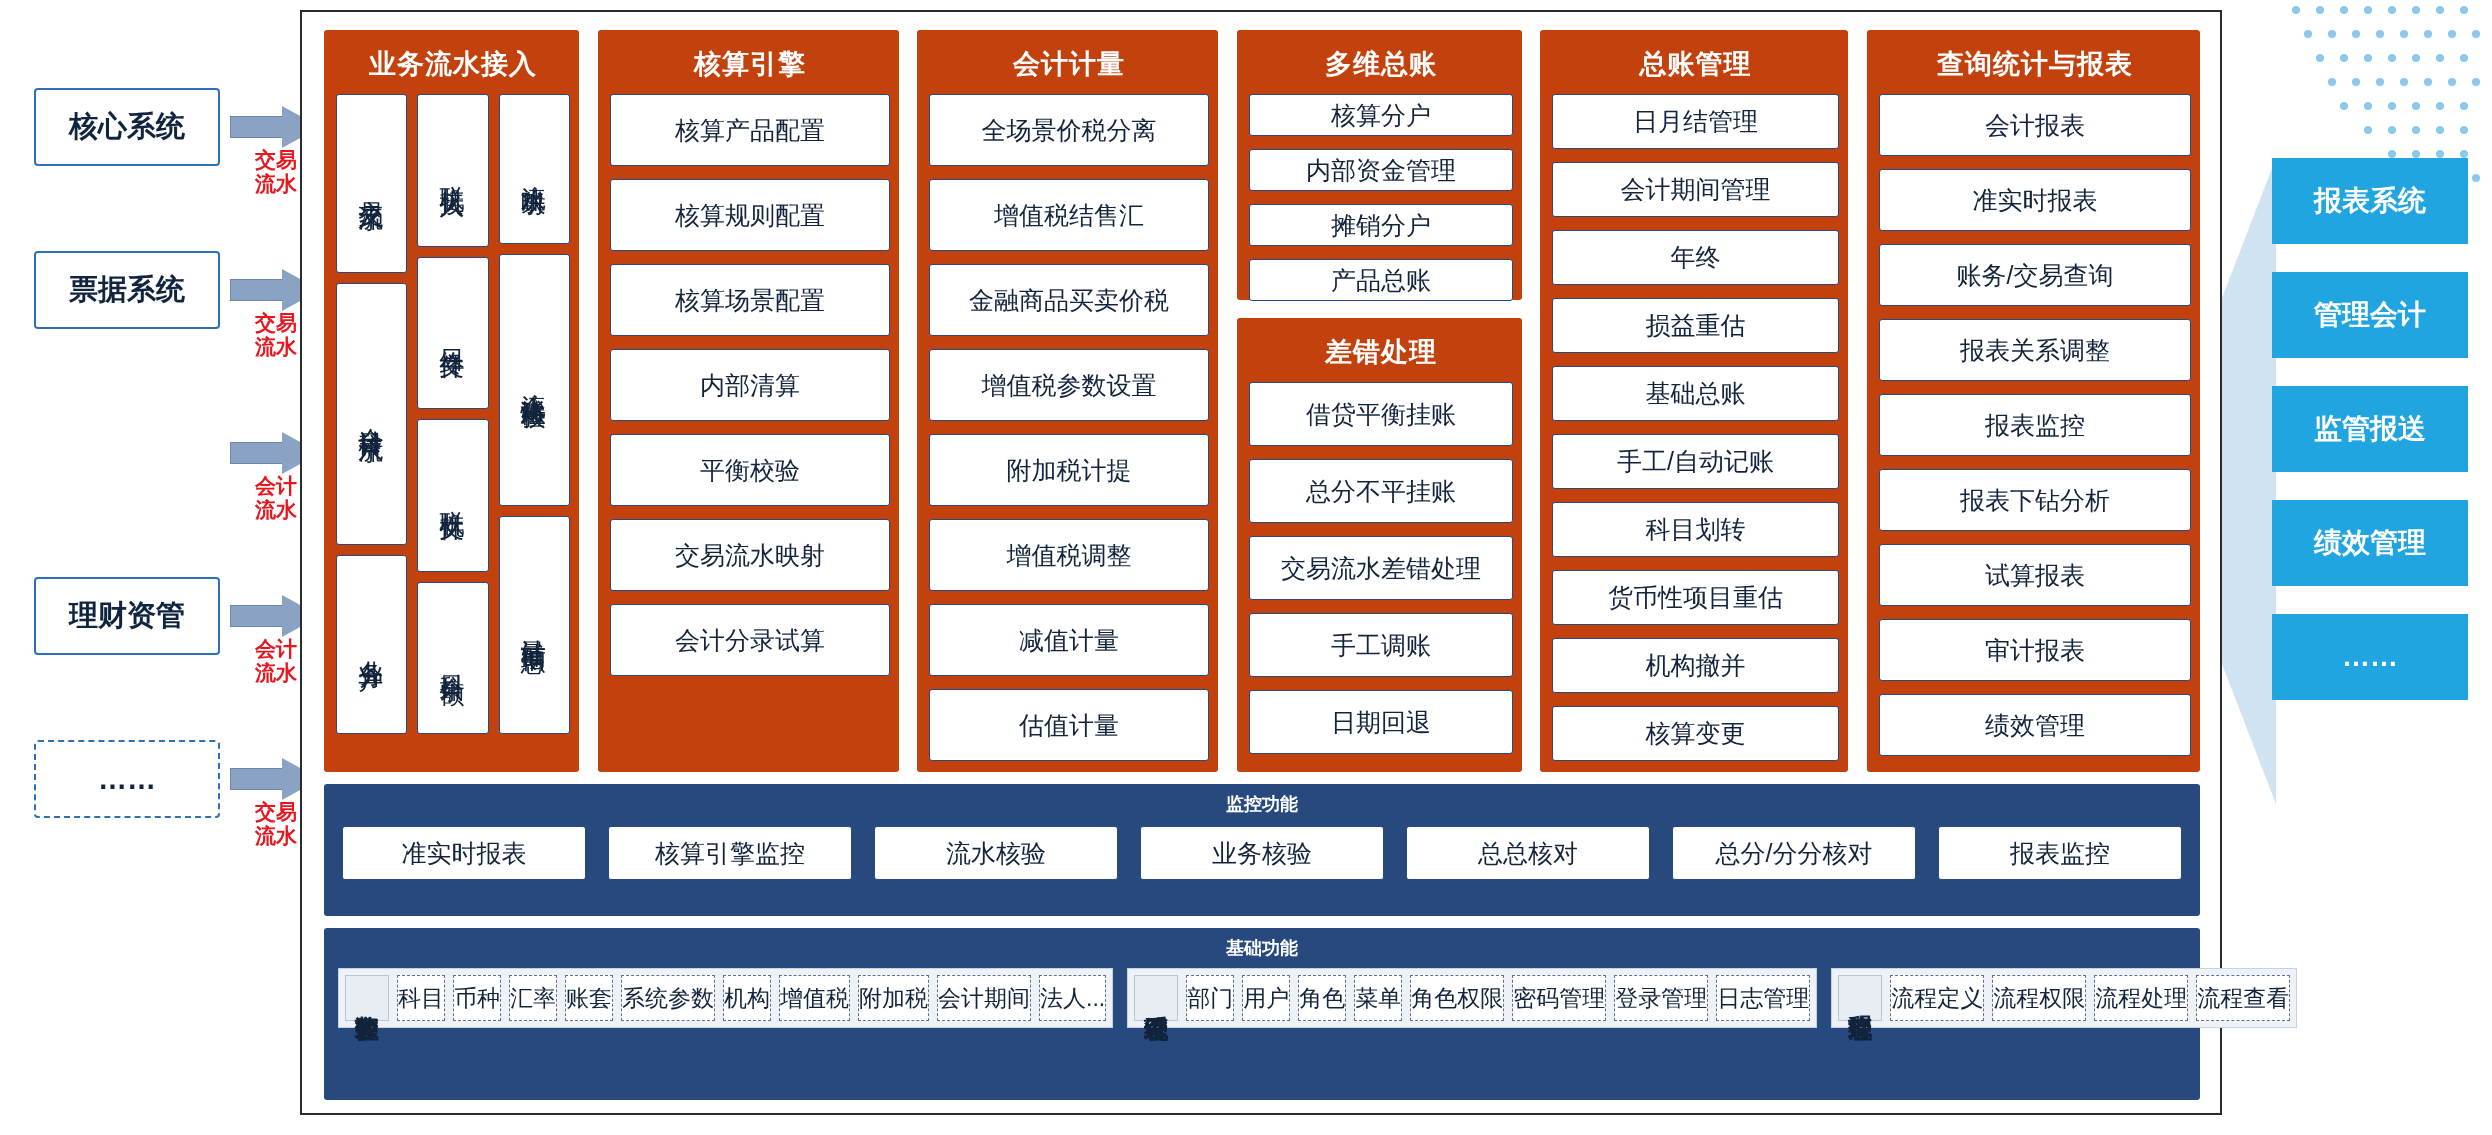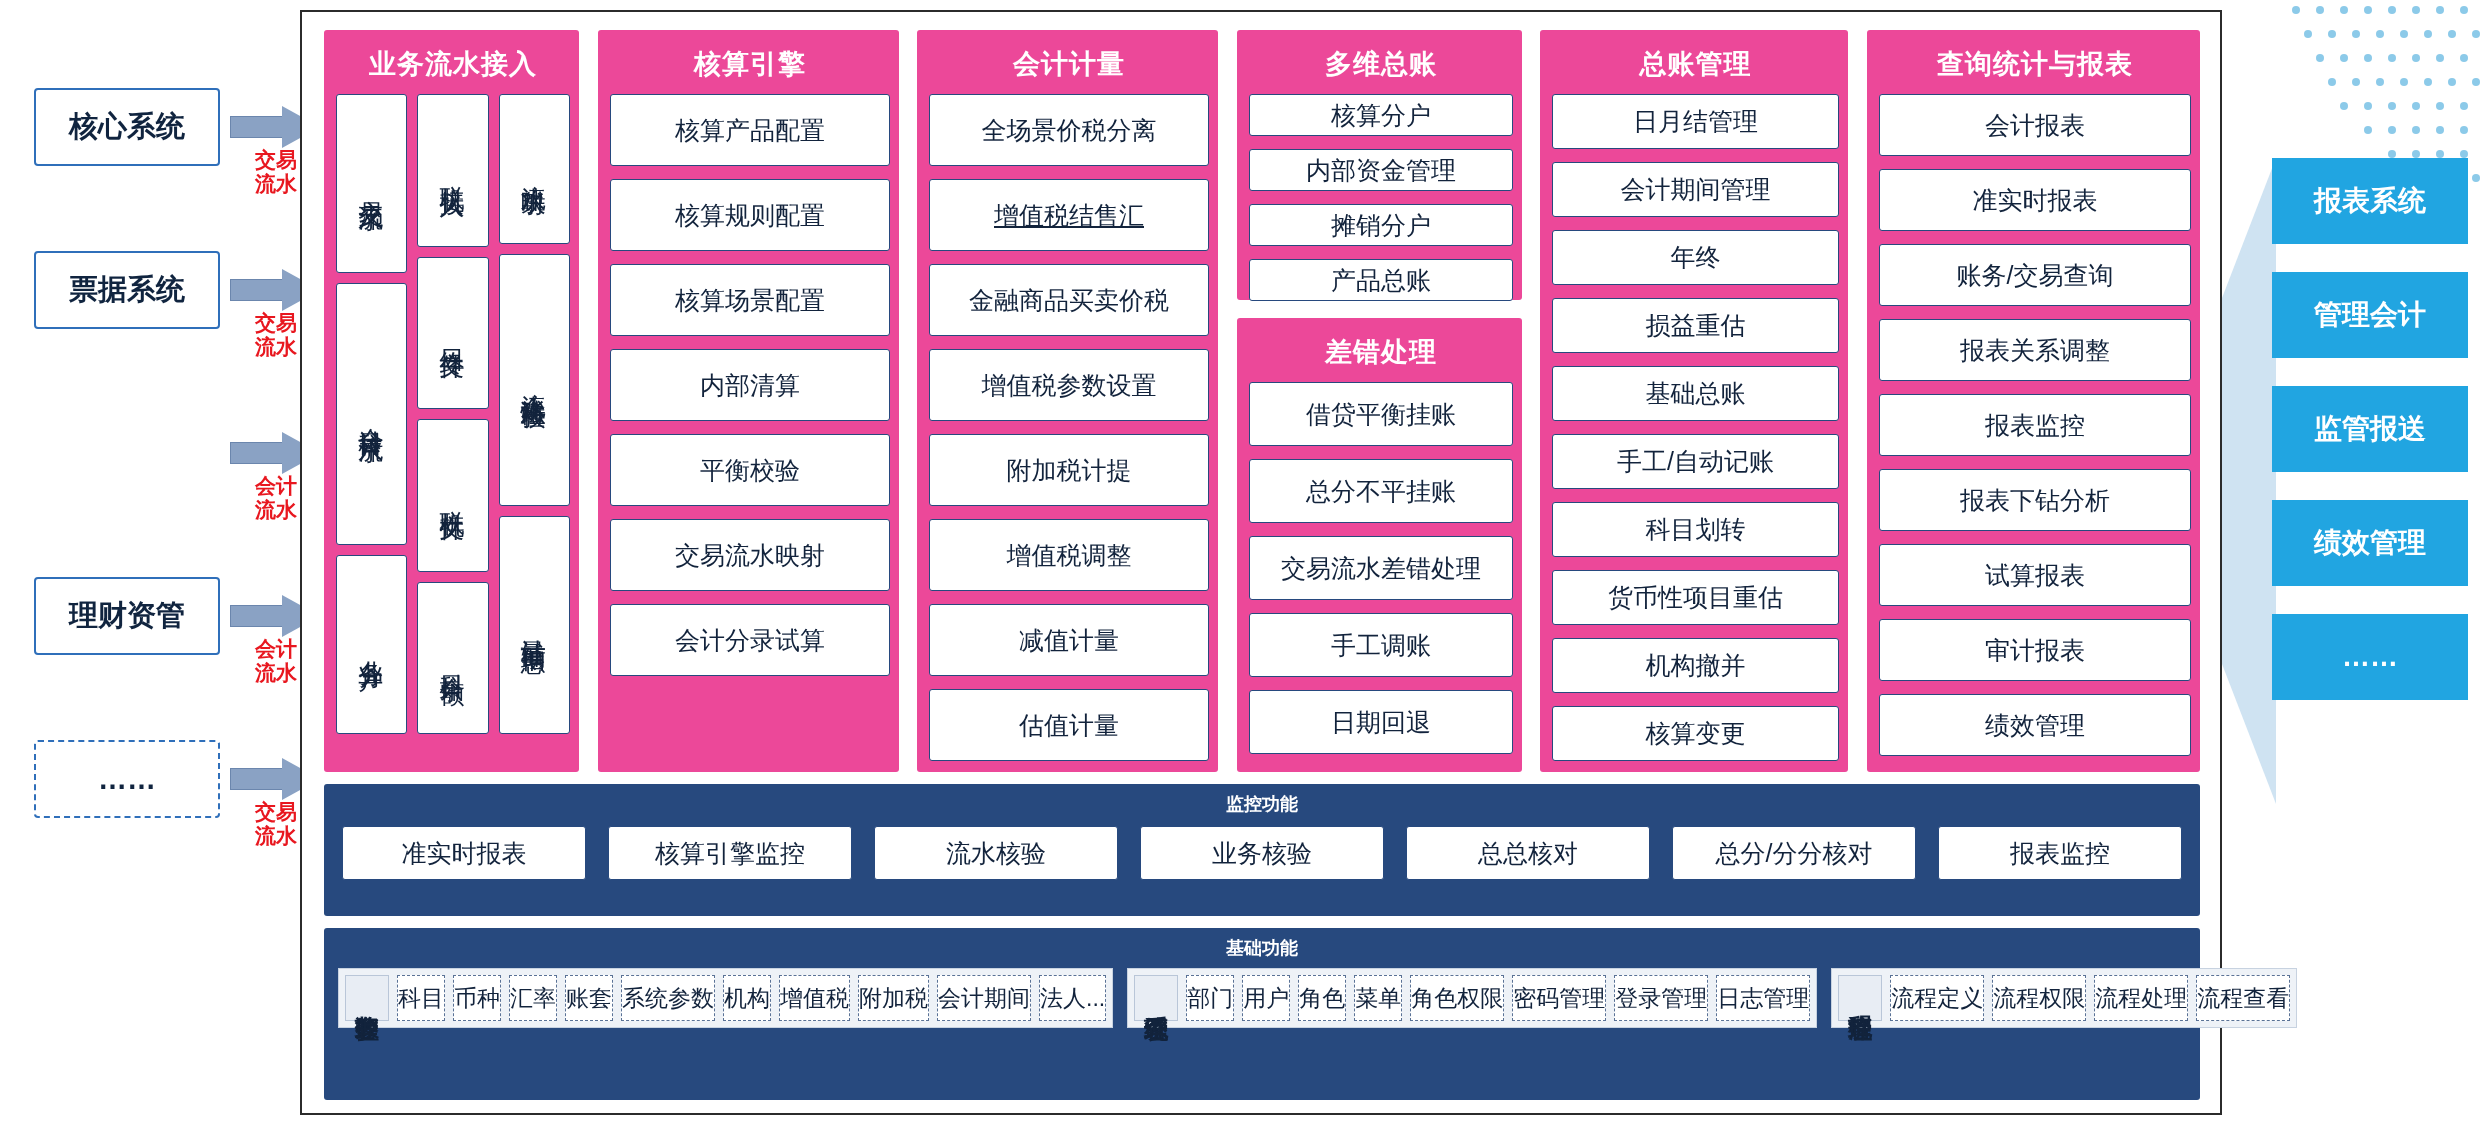--- a/index.html
+++ b/index.html
@@ -110,21 +110,21 @@
   
   .pillars {
     position: absolute;
     left: 22px;
     top: 18px;
     width: 1876px;
     height: 742px;
   }
   .pillar {
     position: absolute;
-    background: #ec4899;
+    background: #c2410c;
     border-radius: 3px;
     box-sizing: border-box;
     padding: 10px 9px 14px 12px;
   }
   .pillar-title {
     color: #fff;
     font-size: 27px;
     font-weight: bold;
     text-align: center;
     letter-spacing: 1px;
@@ -443,21 +443,21 @@
         <div class="chip" style="height: 72px;">核算规则配置</div>
         <div class="chip" style="height: 72px;">核算场景配置</div>
         <div class="chip" style="height: 72px;">内部清算</div>
         <div class="chip" style="height: 72px;">平衡校验</div>
         <div class="chip" style="height: 72px;">交易流水映射</div>
         <div class="chip" style="height: 72px;">会计分录试算</div>
       </div>
       <div class="pillar" style="left: 593px; top: 0px; width: 301px; height: 742px;">
         <div class="pillar-title">会计计量</div>
         <div class="chip" style="height: 72px;">全场景价税分离</div>
-        <div class="chip" style="height: 72px; text-decoration: underline;">增值税结售汇</div>
+        <div class="chip" style="height: 72px;">增值税结售汇</div>
         <div class="chip" style="height: 72px;">金融商品买卖价税</div>
         <div class="chip" style="height: 72px;">增值税参数设置</div>
         <div class="chip" style="height: 72px;">附加税计提</div>
         <div class="chip" style="height: 72px;">增值税调整</div>
         <div class="chip" style="height: 72px;">减值计量</div>
         <div class="chip" style="height: 72px;">估值计量</div>
       </div>
       <div class="pillar" style="left: 913px; top: 0px; width: 285px; height: 270px;">
         <div class="pillar-title">多维总账</div>
         <div class="chip" style="height: 42px;">核算分户</div>

